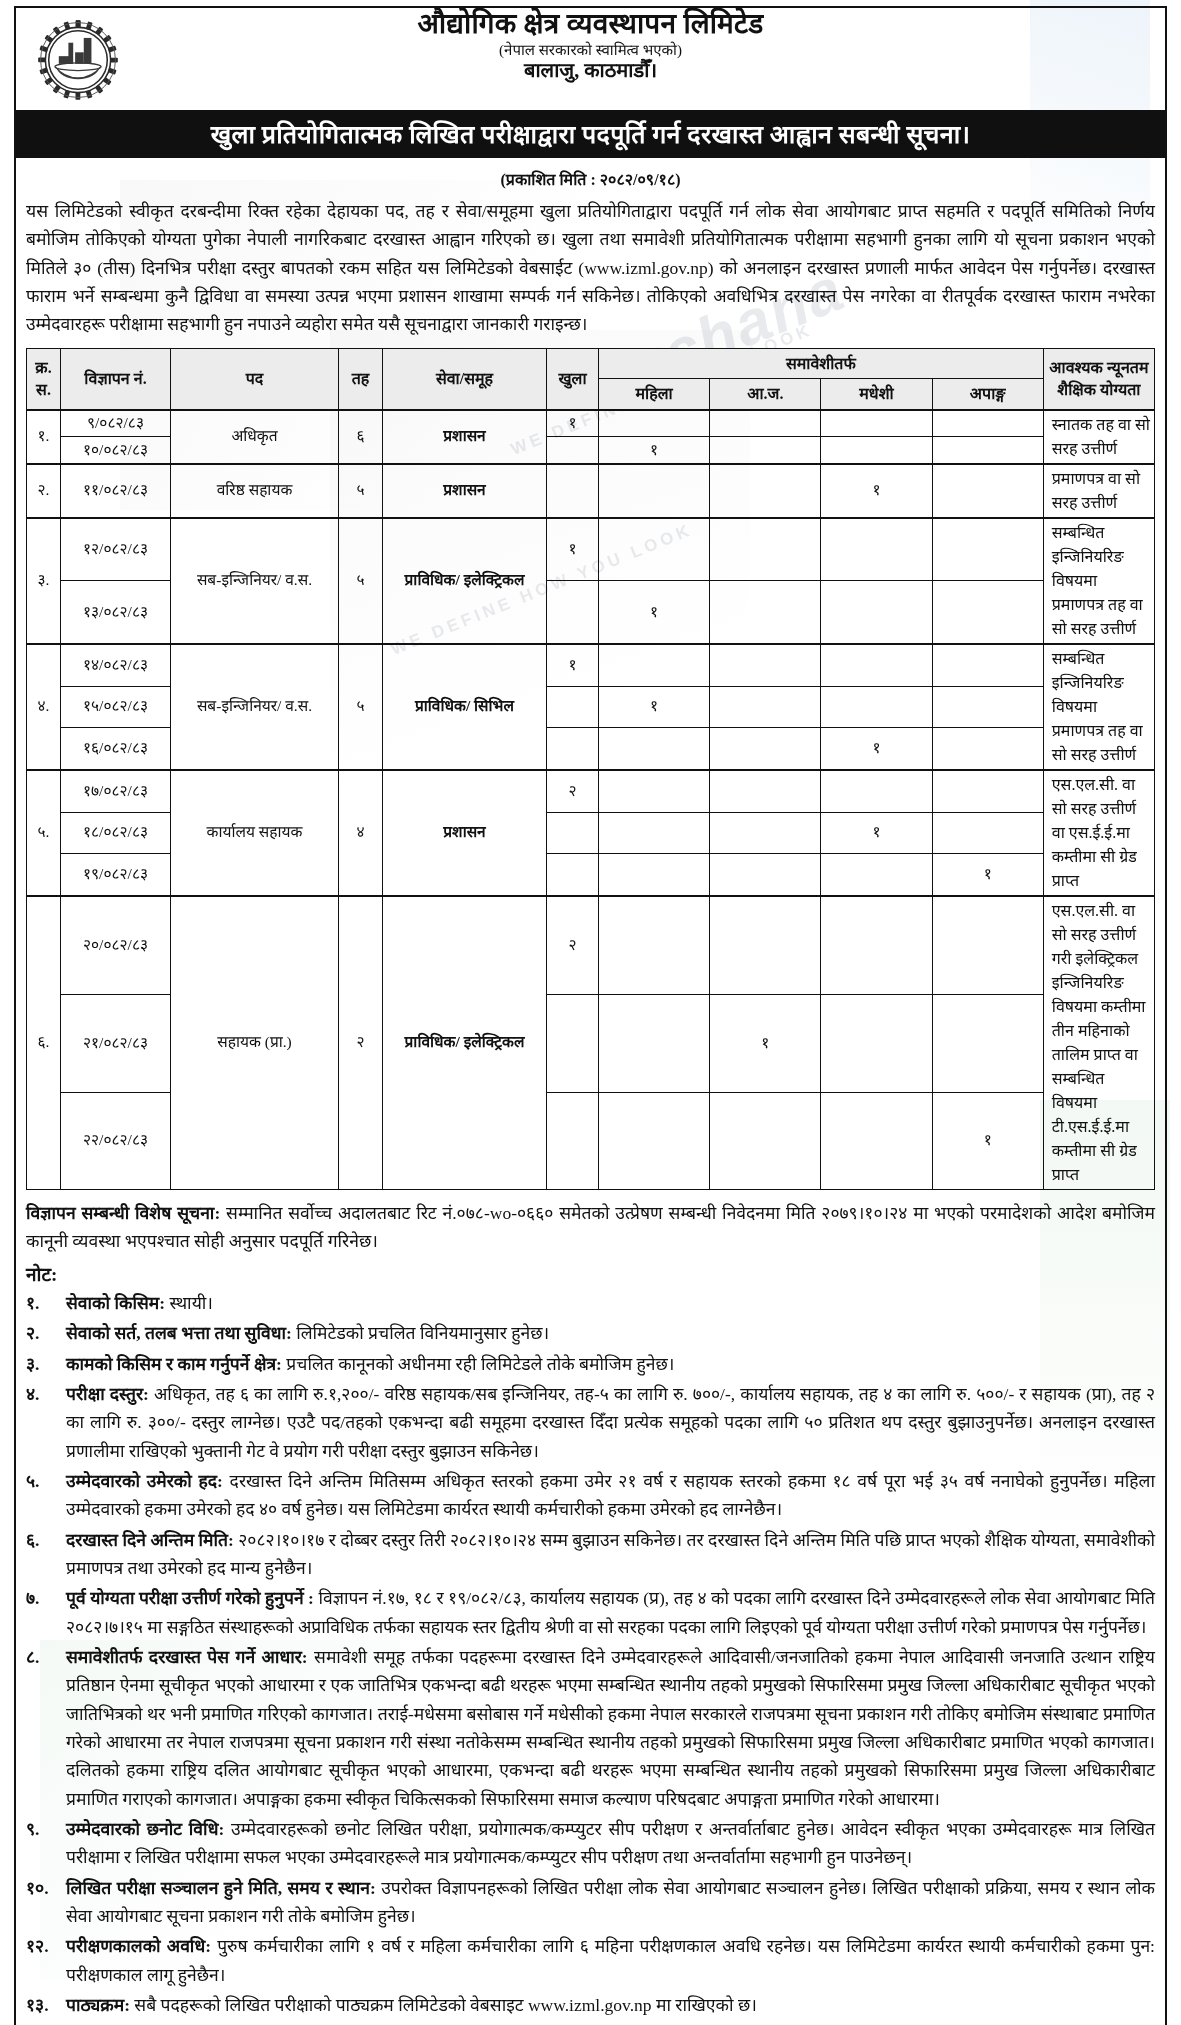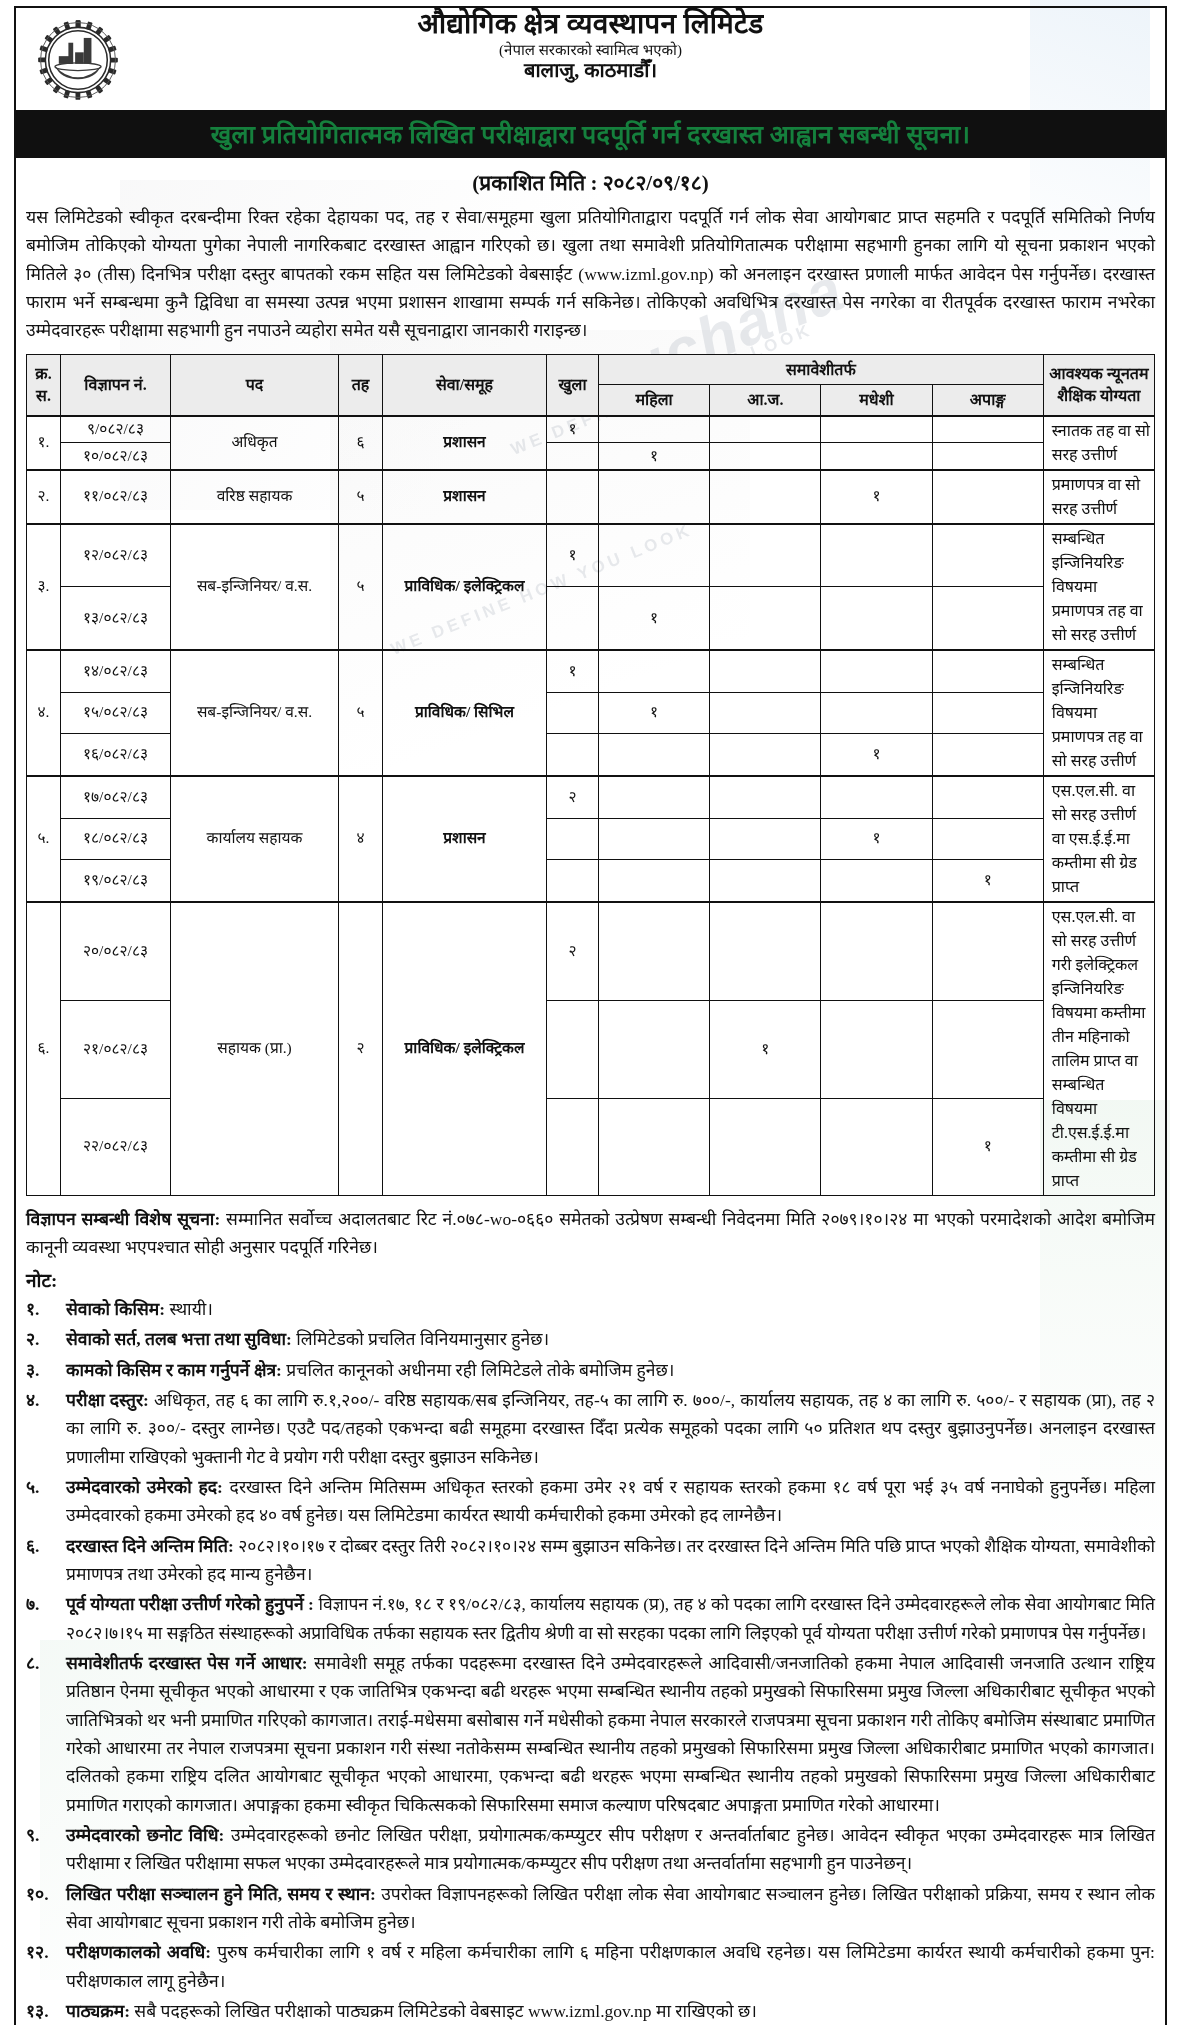--- a/index.html
+++ b/index.html
@@ -81,39 +81,39 @@
     margin-top: 2px;
     line-height: 1.15;
   }
   .org-addr {
     font-size: 20px;
     font-weight: 700;
     line-height: 1.15;
   }
   .title-bar {
     background: #101010;
-    color: #15803d;
+    color: #ffffff;
     text-align: center;
     font-size: 25px;
     font-weight: 700;
     padding: 6px 0 8px 0;
     letter-spacing: .3px;
     border-left: 2px solid #111;
     border-right: 2px solid #111;
   }
 
   
   .body-box {
     border: 2px solid #111;
     border-top: none;
     padding: 7px 10px 10px 10px;
   }
   .pub-date {
     text-align: center;
-    font-size: 21px;
+    font-size: 16px;
     font-weight: 700;
     margin: 3px 0 7px 0;
   }
   .intro {
     font-size: 17.5px;
     line-height: 1.62;
     text-align: justify;
     text-justify: inter-word;
     margin-bottom: 9px;
   }

